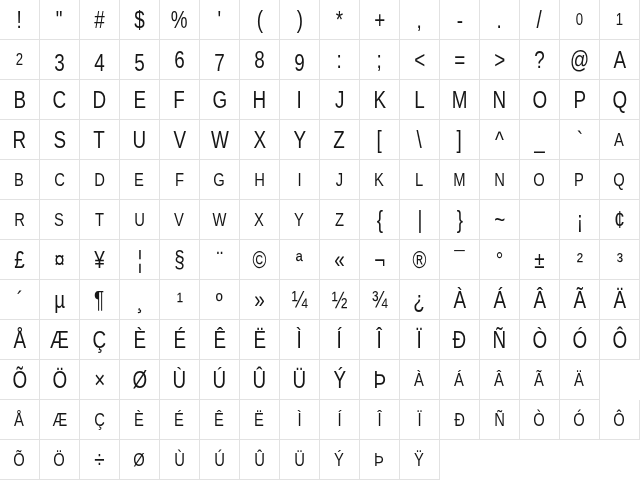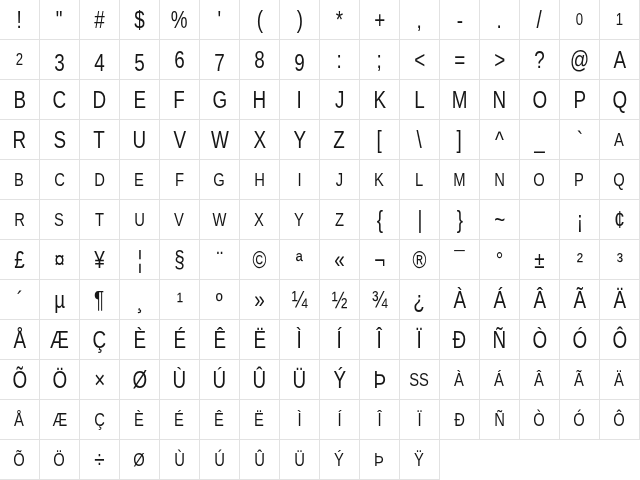--- a/index.html
+++ b/index.html
@@ -210,21 +210,20 @@
       <div class="cell"><span class="g">Õ</span></div>
       <div class="cell"><span class="g">Ö</span></div>
       <div class="cell"><span class="g">×</span></div>
       <div class="cell"><span class="g">Ø</span></div>
       <div class="cell"><span class="g">Ù</span></div>
       <div class="cell"><span class="g">Ú</span></div>
       <div class="cell"><span class="g">Û</span></div>
       <div class="cell"><span class="g">Ü</span></div>
       <div class="cell"><span class="g">Ý</span></div>
       <div class="cell"><span class="g">Þ</span></div>
-      <div class="cell sc"><span class="g">SS</span></div>
       <div class="cell sc"><span class="g">À</span></div>
       <div class="cell sc"><span class="g">Á</span></div>
       <div class="cell sc"><span class="g">Â</span></div>
       <div class="cell sc"><span class="g">Ã</span></div>
       <div class="cell sc"><span class="g">Ä</span></div>
     </div>
     <div class="row">
       <div class="cell sc"><span class="g">Å</span></div>
       <div class="cell sc"><span class="g">Æ</span></div>
       <div class="cell sc"><span class="g">Ç</span></div>

